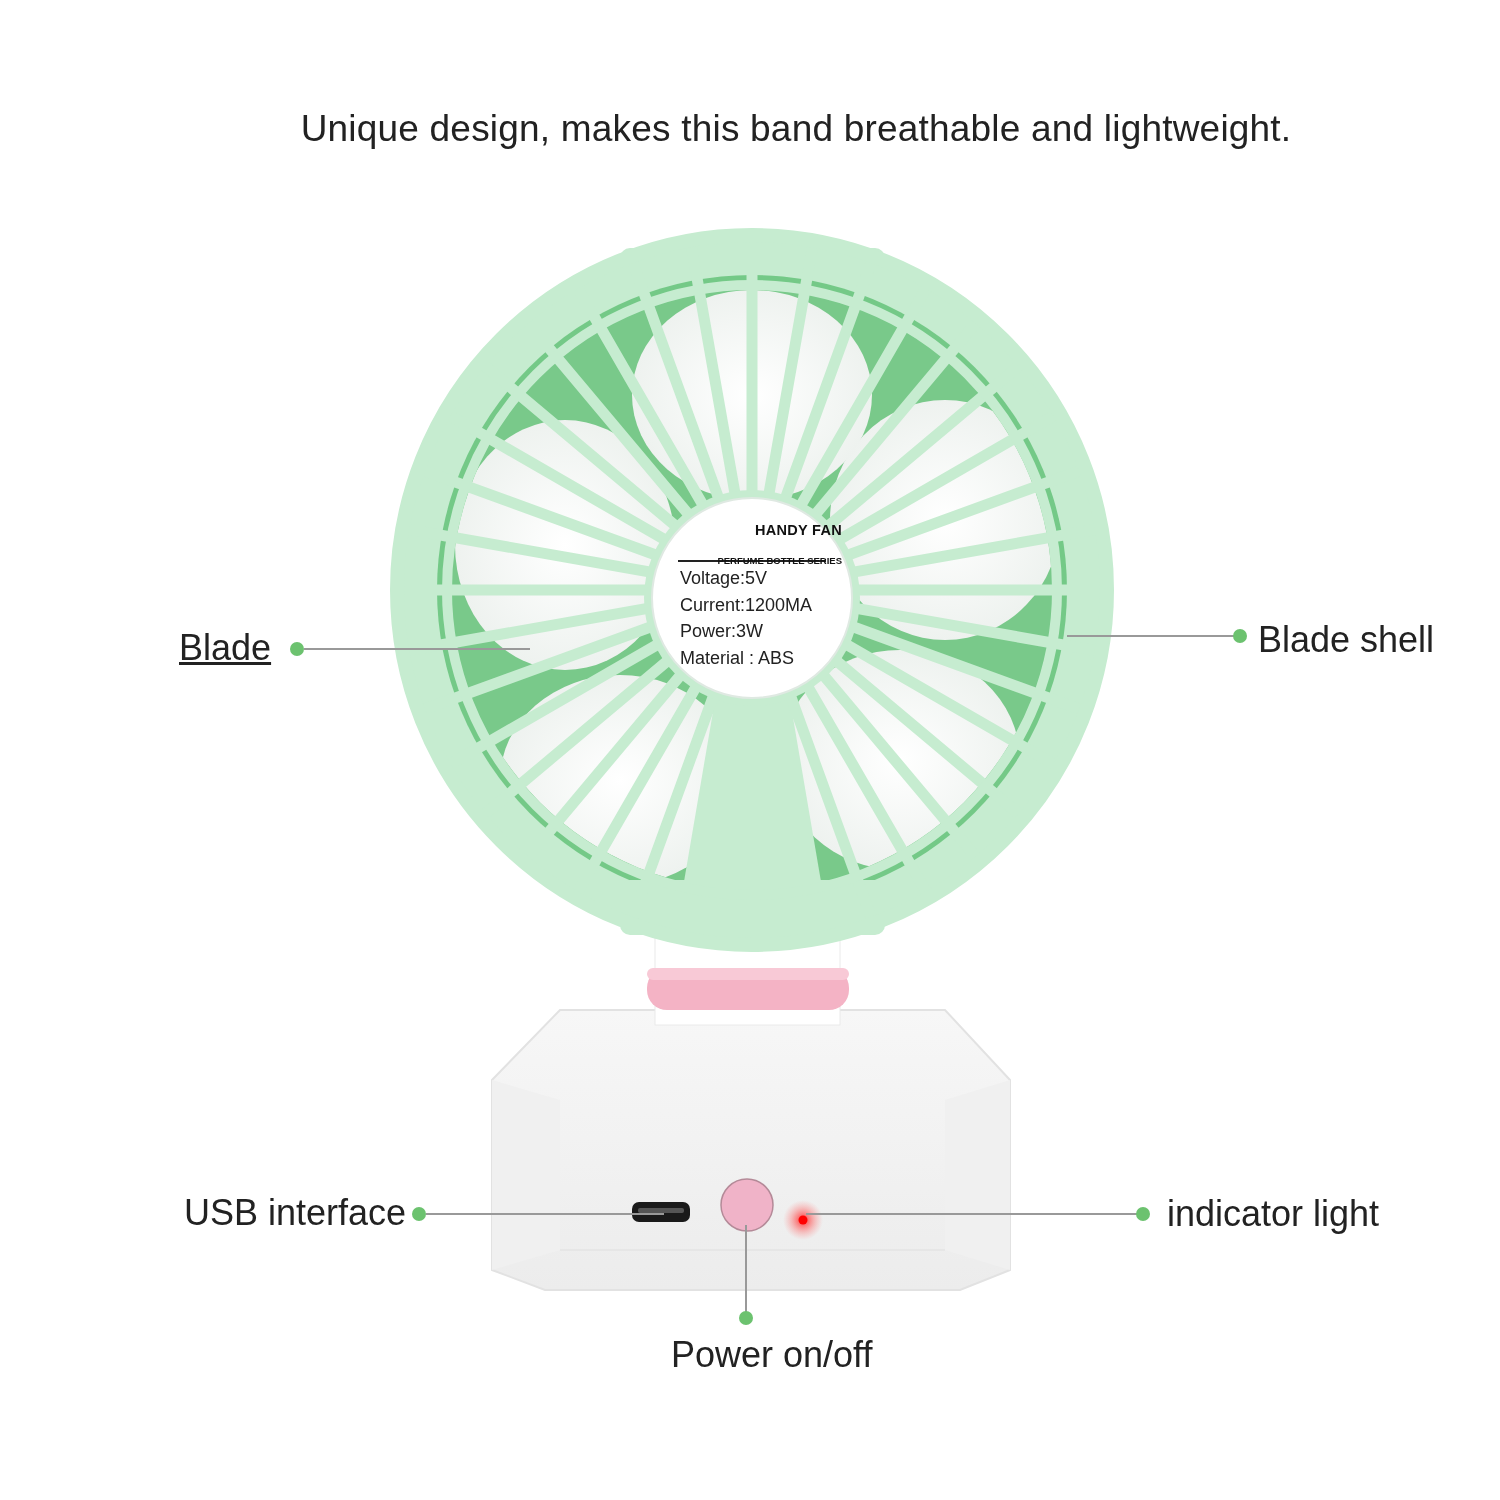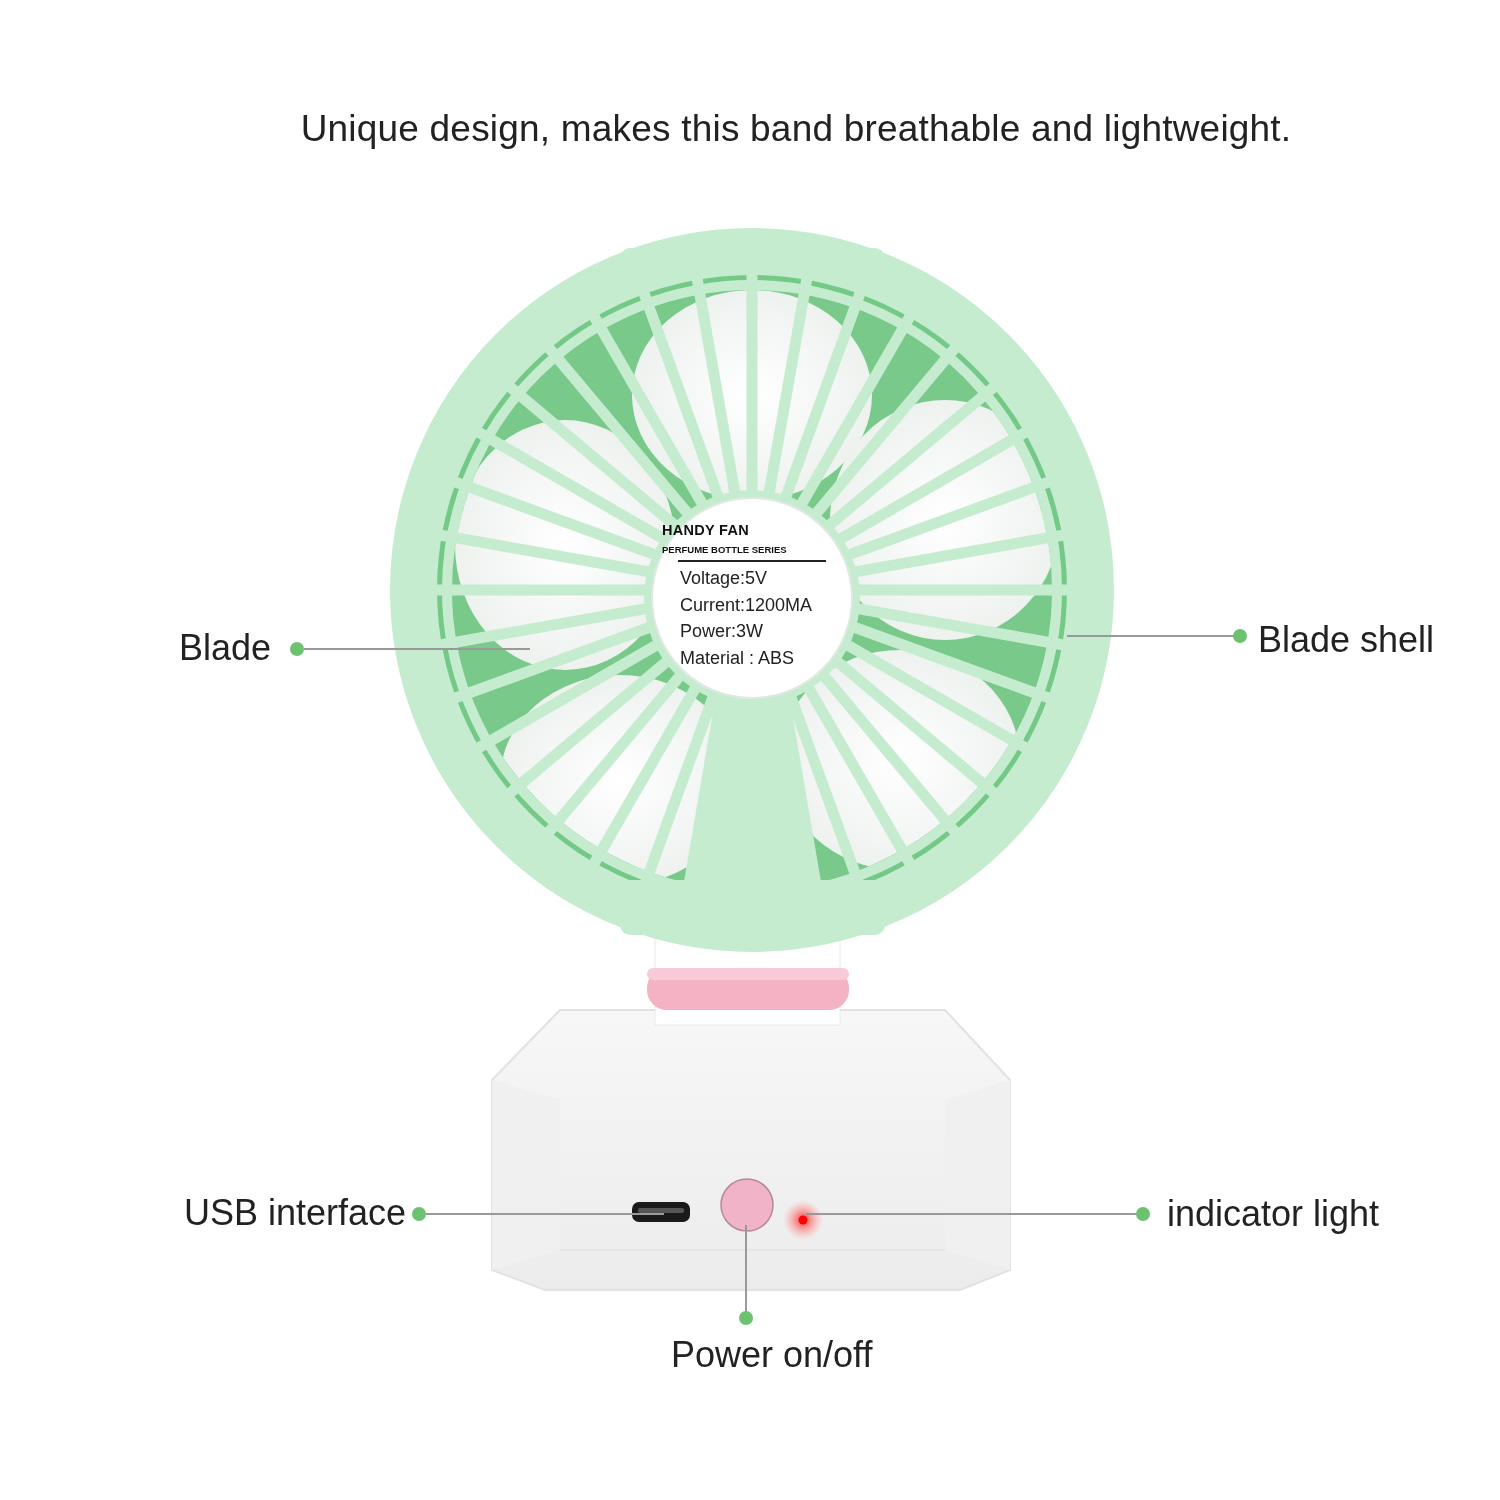--- a/index.html
+++ b/index.html
@@ -122,33 +122,33 @@
     <rect x="632" y="1202" width="58" height="20" rx="7" fill="#1a1a1a"></rect>
     <rect x="638" y="1208" width="46" height="5" rx="2" fill="#555"></rect>
   </g>
 
   <circle cx="747" cy="1205" r="26" fill="#f0b3c8" stroke="#b48a98" stroke-width="1.5"></circle>
 
   <circle cx="803" cy="1220" r="20" fill="url(#ledGlow)"></circle>
   <circle cx="803" cy="1220" r="4.5" fill="#ff0000"></circle>
 </svg>
 
-<div style="position:absolute; left:662px; top:522px; width:180px; text-align:left;">
+<div style="position:absolute; left:662px; top:522px; width:180px; text-align:right;">
   <div class="lbl-title" style="font-size:14.5px; color:#111; letter-spacing:0.3px;">HANDY FAN</div>
-  <div class="lbl-title" style="font-size:9.5px; color:#111; margin-top:6px;">PERFUME BOTTLE SERIES</div>
+  <div class="lbl-title" style="font-size:9.5px; color:#111; margin-top:17px;">PERFUME BOTTLE SERIES</div>
 </div>
 <div style="position:absolute; left:680px; top:565px; font-size:18px; color:#222; line-height:26.5px;">
   <div>Voltage:5V</div>
   <div>Current:1200MA</div>
   <div>Power:3W</div>
   <div>Material : ABS</div>
 </div>
 
 <div>
-  <div class="callout-label" style="left:179px; top:630px;">Blade</div>
+  <div class="callout-label" style="left:179px; top:630px;text-decoration:underline;">Blade</div>
   <div class="dot" style="left:290px; top:642px;"></div>
   <div class="line hline" style="left:304px; top:648px; width:226px;"></div>
 </div>
 
 <div>
   <div class="line hline" style="left:1067px; top:635px; width:168px;"></div>
   <div class="dot" style="left:1233px; top:629px;"></div>
   <div class="callout-label" style="left:1258px; top:622px;">Blade shell</div>
 </div>
 

